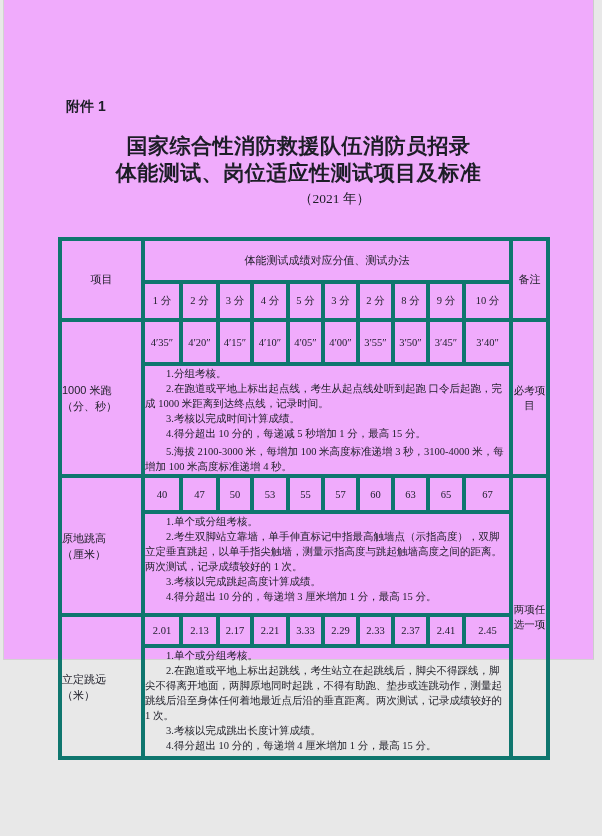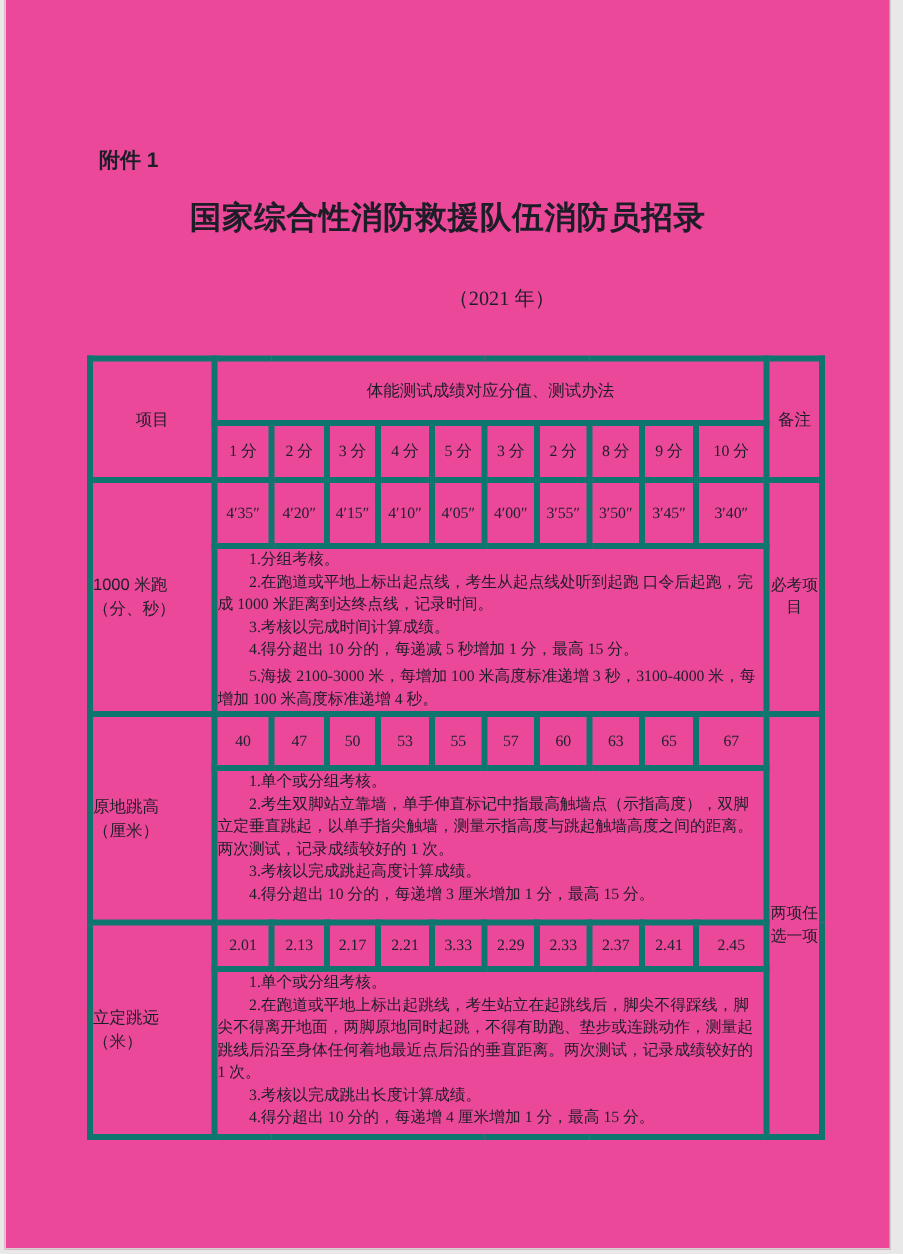--- a/index.html
+++ b/index.html
@@ -6,22 +6,22 @@
   body{
     width:602px;height:836px;
     background:#e8e8e8;
     font-family:"Liberation Serif", serif;
     color:#1d1d27;
     position:relative;
     overflow:hidden;
   }
   .page{
     position:absolute;left:3px;top:0;
-    width:591px;height:833px;
-    background:#ec4899;
+    width:591px;height:660px;
+    background:#f0abfc;
     border-left:1px solid #d2d2d2;
     border-right:1px solid #cccccc;
     border-bottom:1px solid #d2d2d2;
     box-sizing:border-box;
   }
   .attachment{
     position:absolute;left:62px;top:98px;
     font-family:"Liberation Sans", sans-serif;
     font-weight:bold;font-size:14px;
   }
@@ -84,20 +84,21 @@
 </style>
 </head>
 <body>
 
 <div class="page">
 
   <div class="attachment">附件 1</div>
 
   <div class="title-block">
     <div>国家综合性消防救援队伍消防员招录</div>
+    <div>体能测试、岗位适应性测试项目及标准</div>
   </div>
 
   <div class="subtitle">（2021 年）</div>
 
   <table class="std">
     <colgroup>
       <col style="width:83px">
         <col style="width:38px">
         <col style="width:37px">
         <col style="width:34px">

